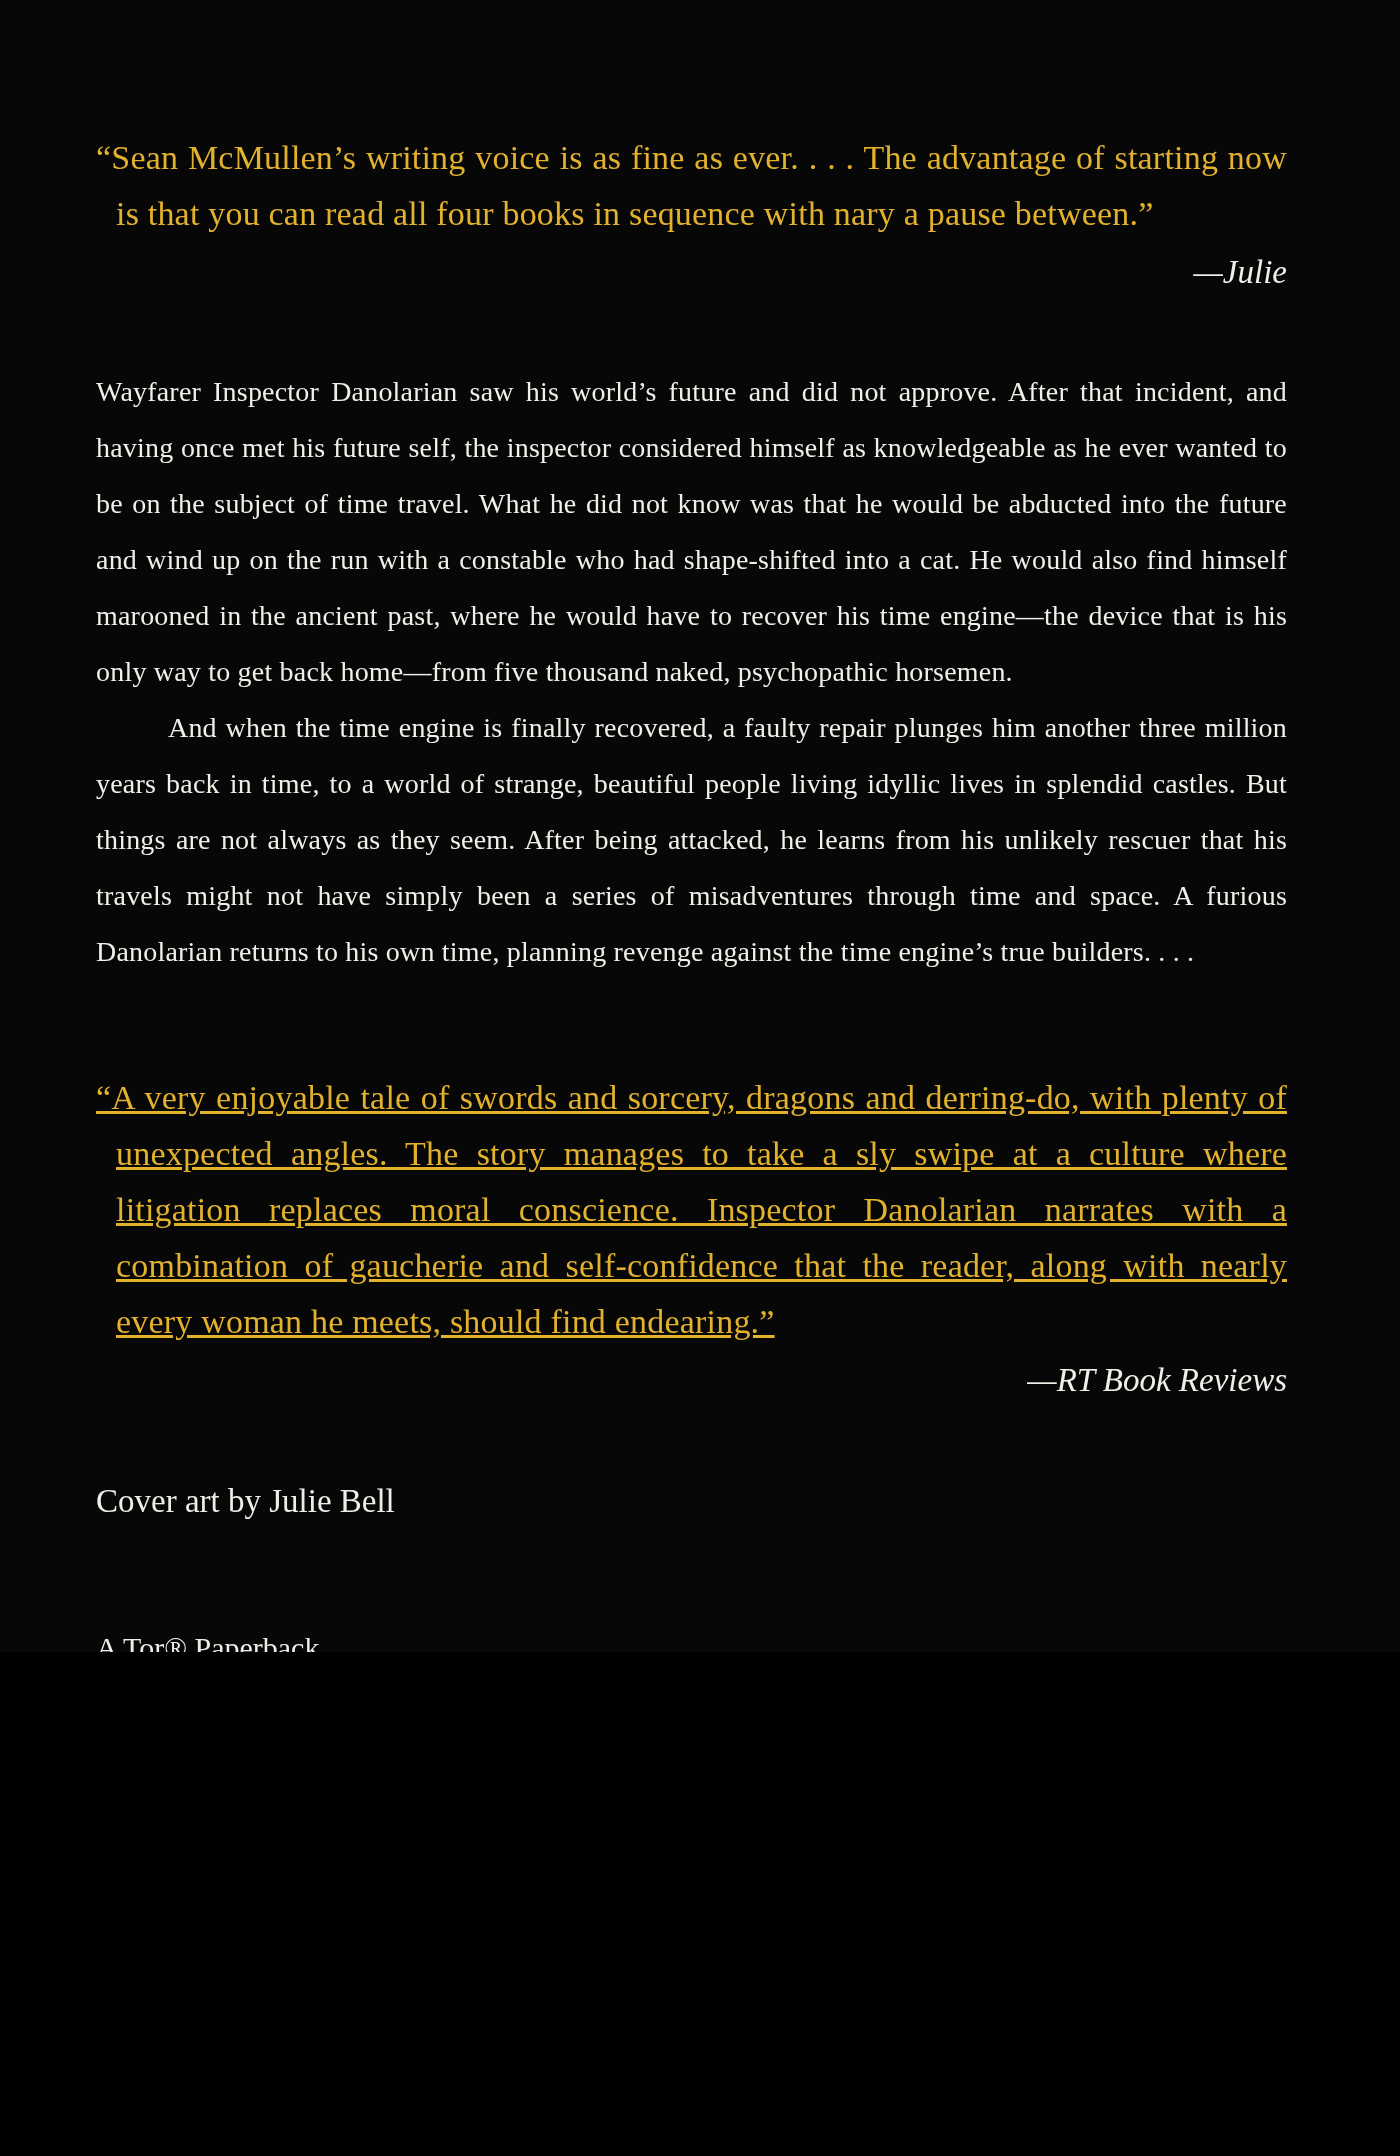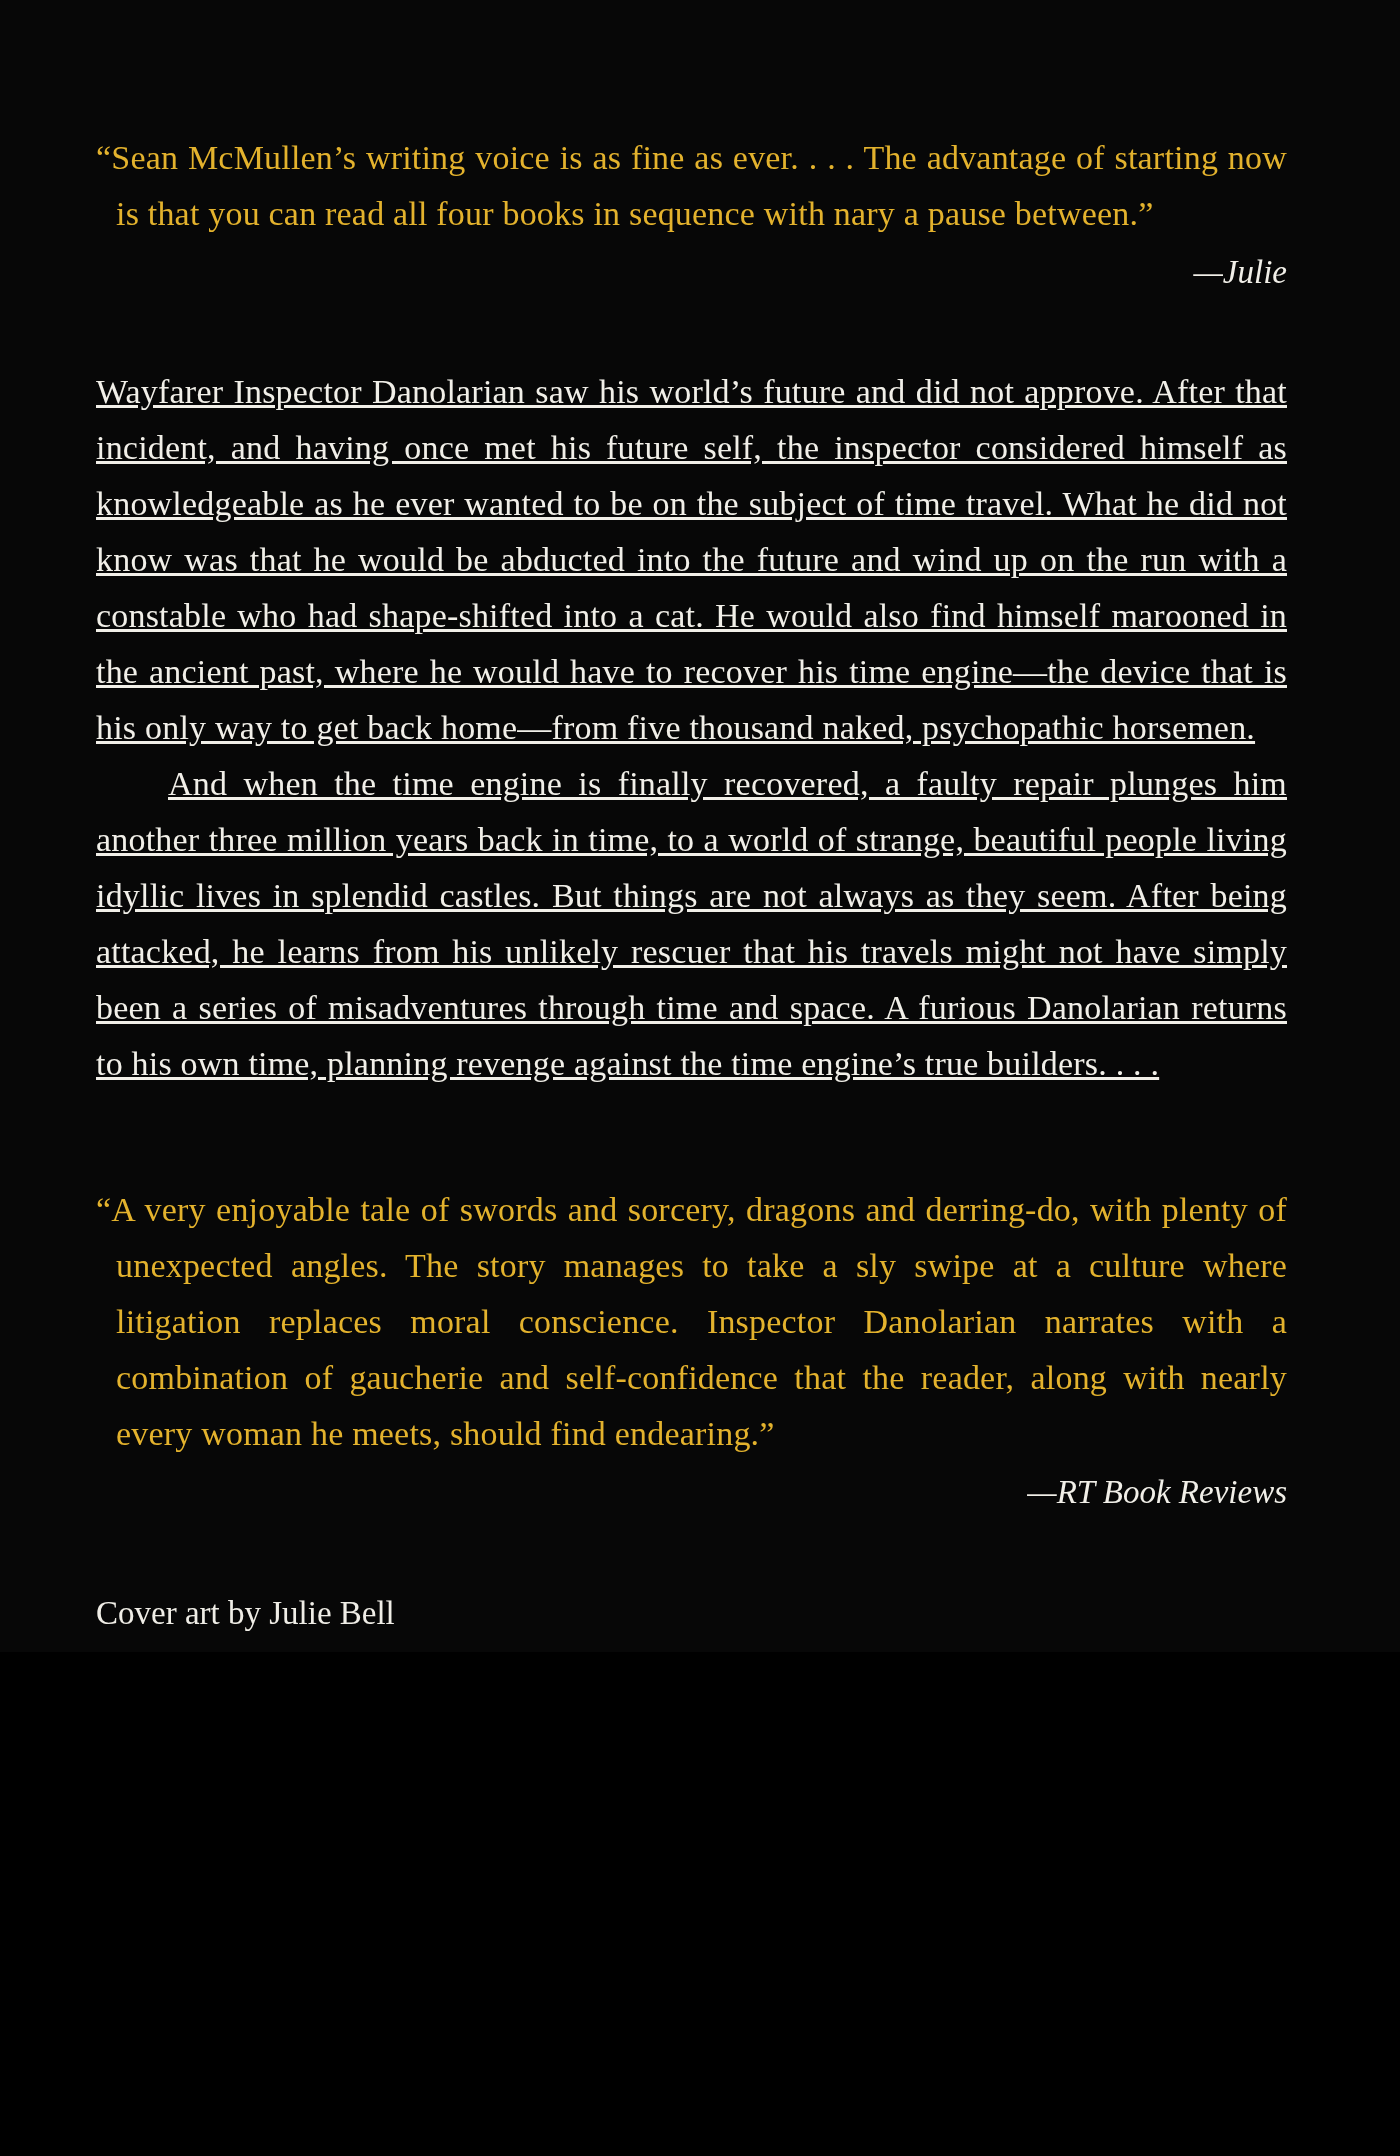--- a/index.html
+++ b/index.html
@@ -33,31 +33,31 @@
     margin-top: 8px;
     color: #f1efe8;
     font-style: italic;
     font-size: 33px;
     line-height: 44px;
     text-align: right;
   }
   .synopsis {
     margin-top: 70px;
     color: #f1efe8;
-    font-size: 34px;
+    font-size: 28px;
     line-height: 56px;
     text-align: justify;
     letter-spacing: 0.2px;
-    text-decoration: underline;
   }
   .synopsis .para-indent {
     text-indent: 72px;
   }
   .quote-bottom {
     margin-top: 90px;
+    text-decoration: underline;
   }
   .credit {
     margin-top: 80px;
     color: #efede6;
     font-size: 33px;
     line-height: 38px;
   }
   .publisher {
     margin-top: 108px;
     color: #efede6;

